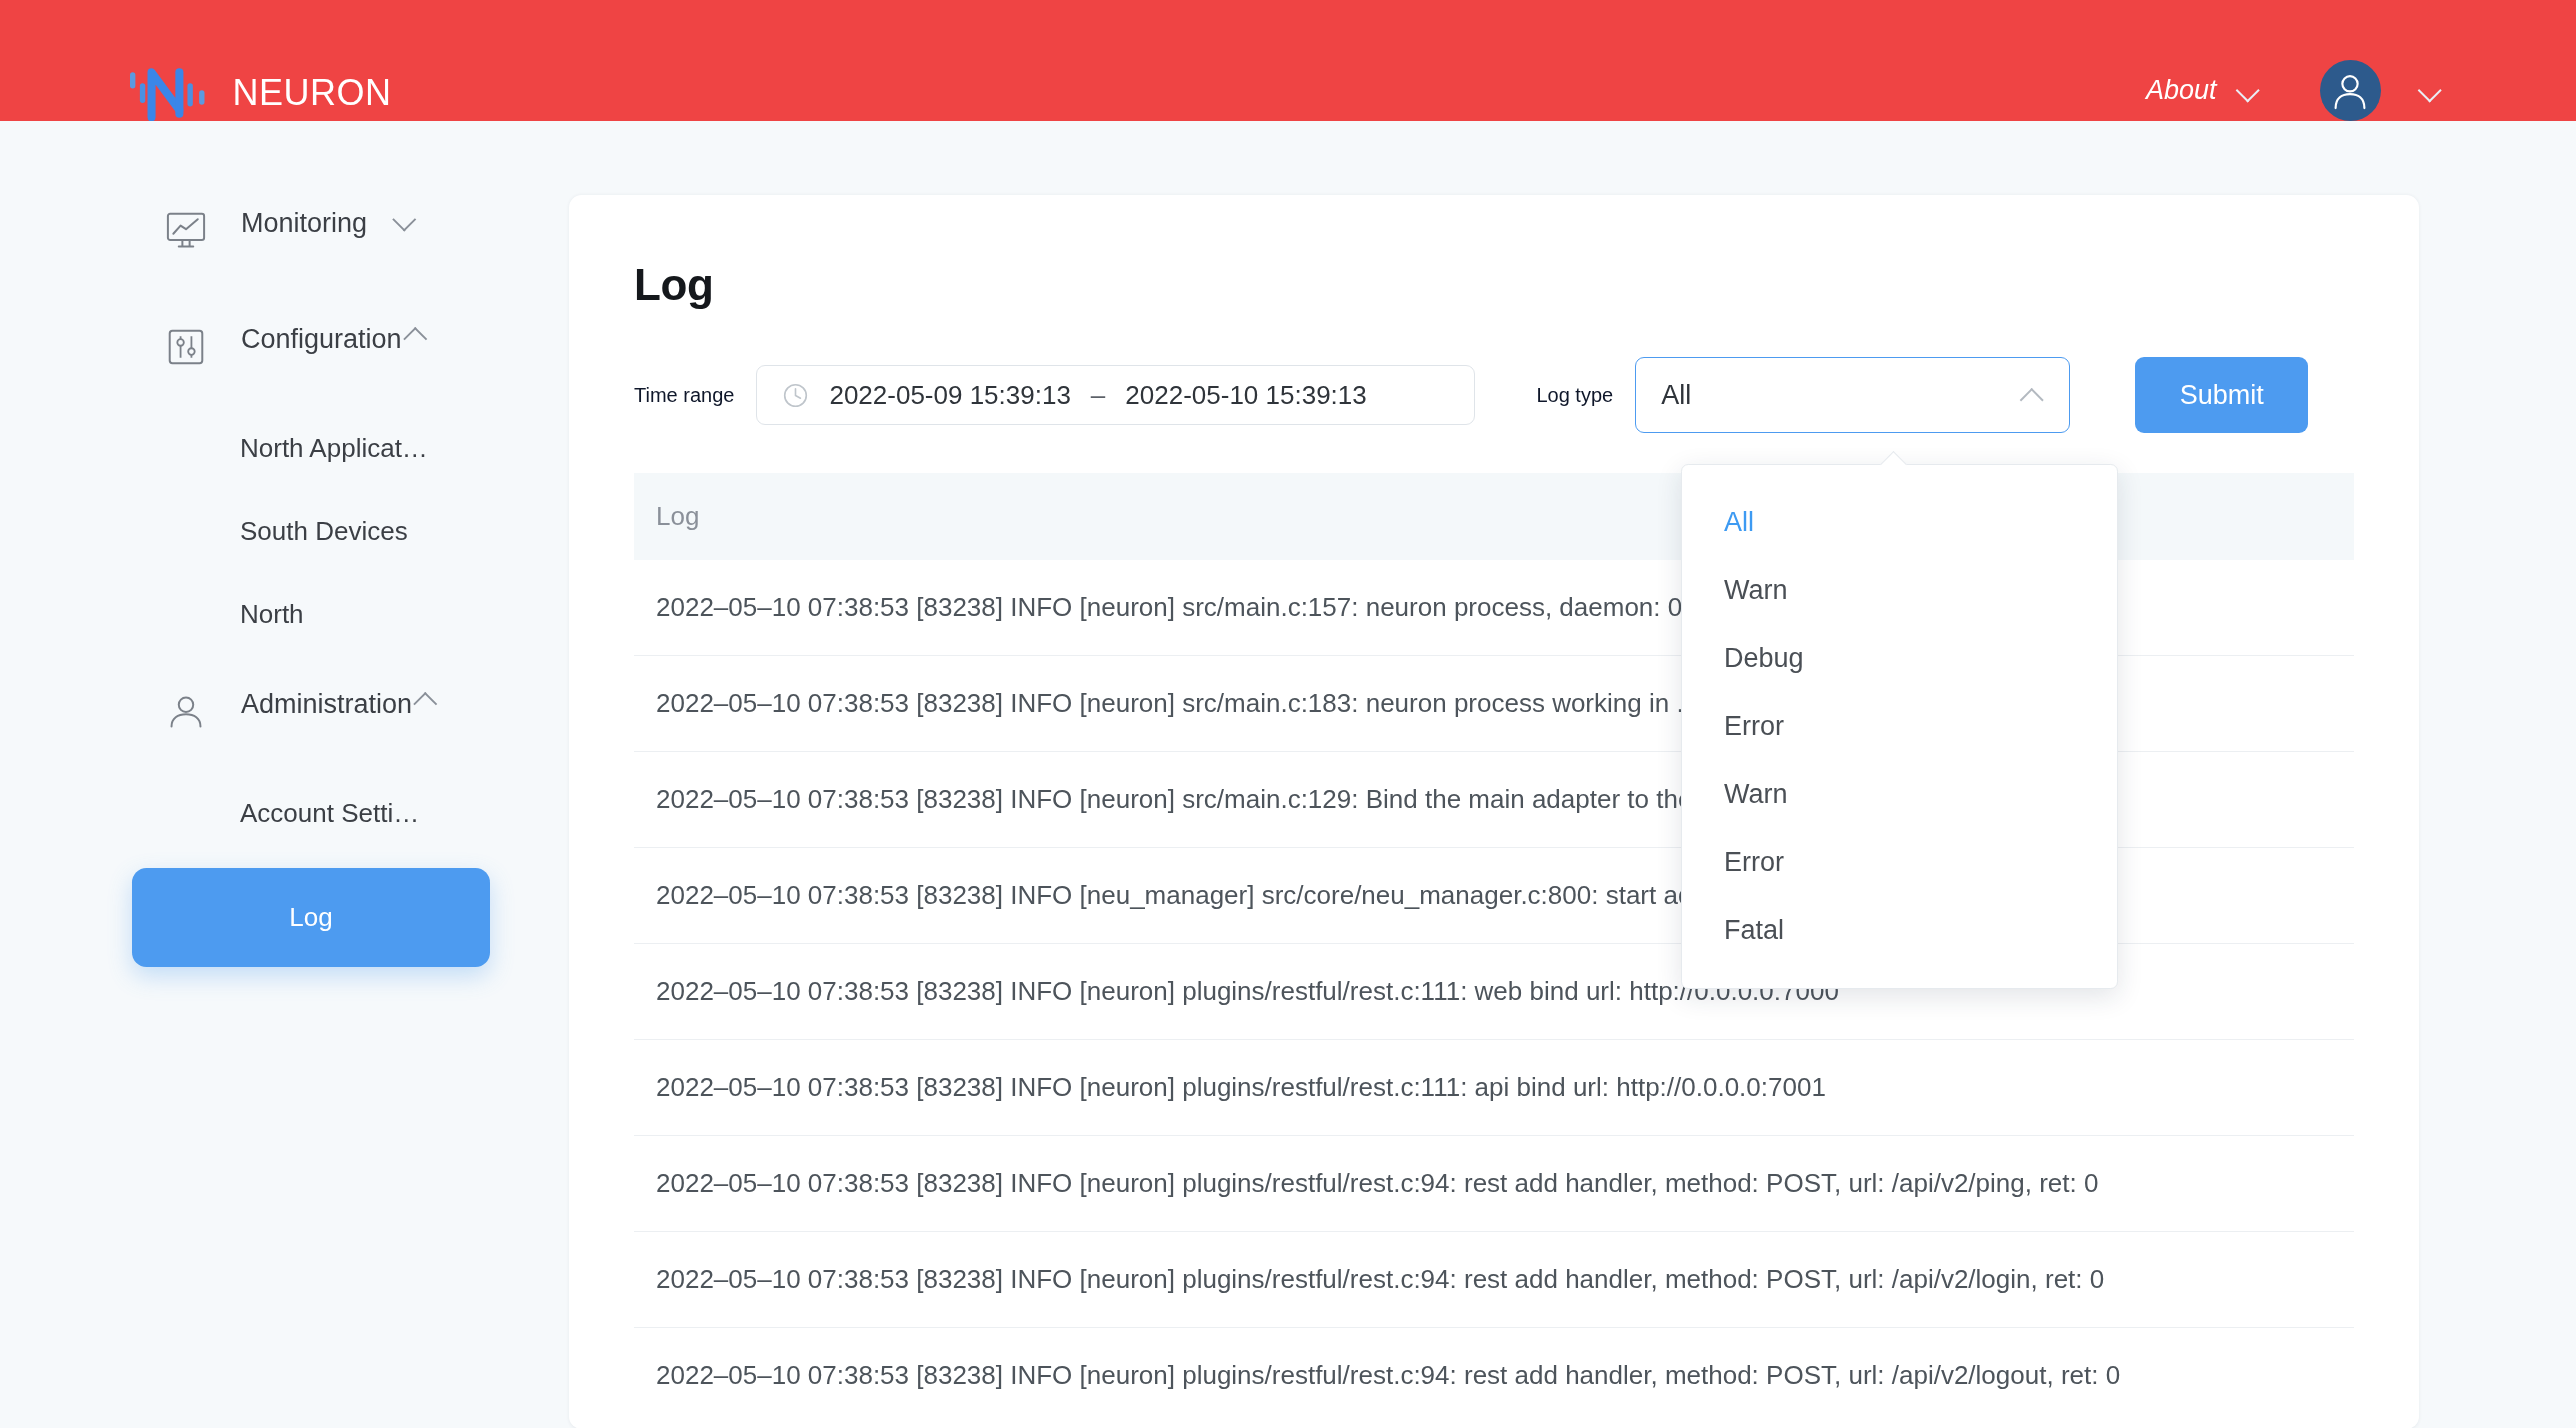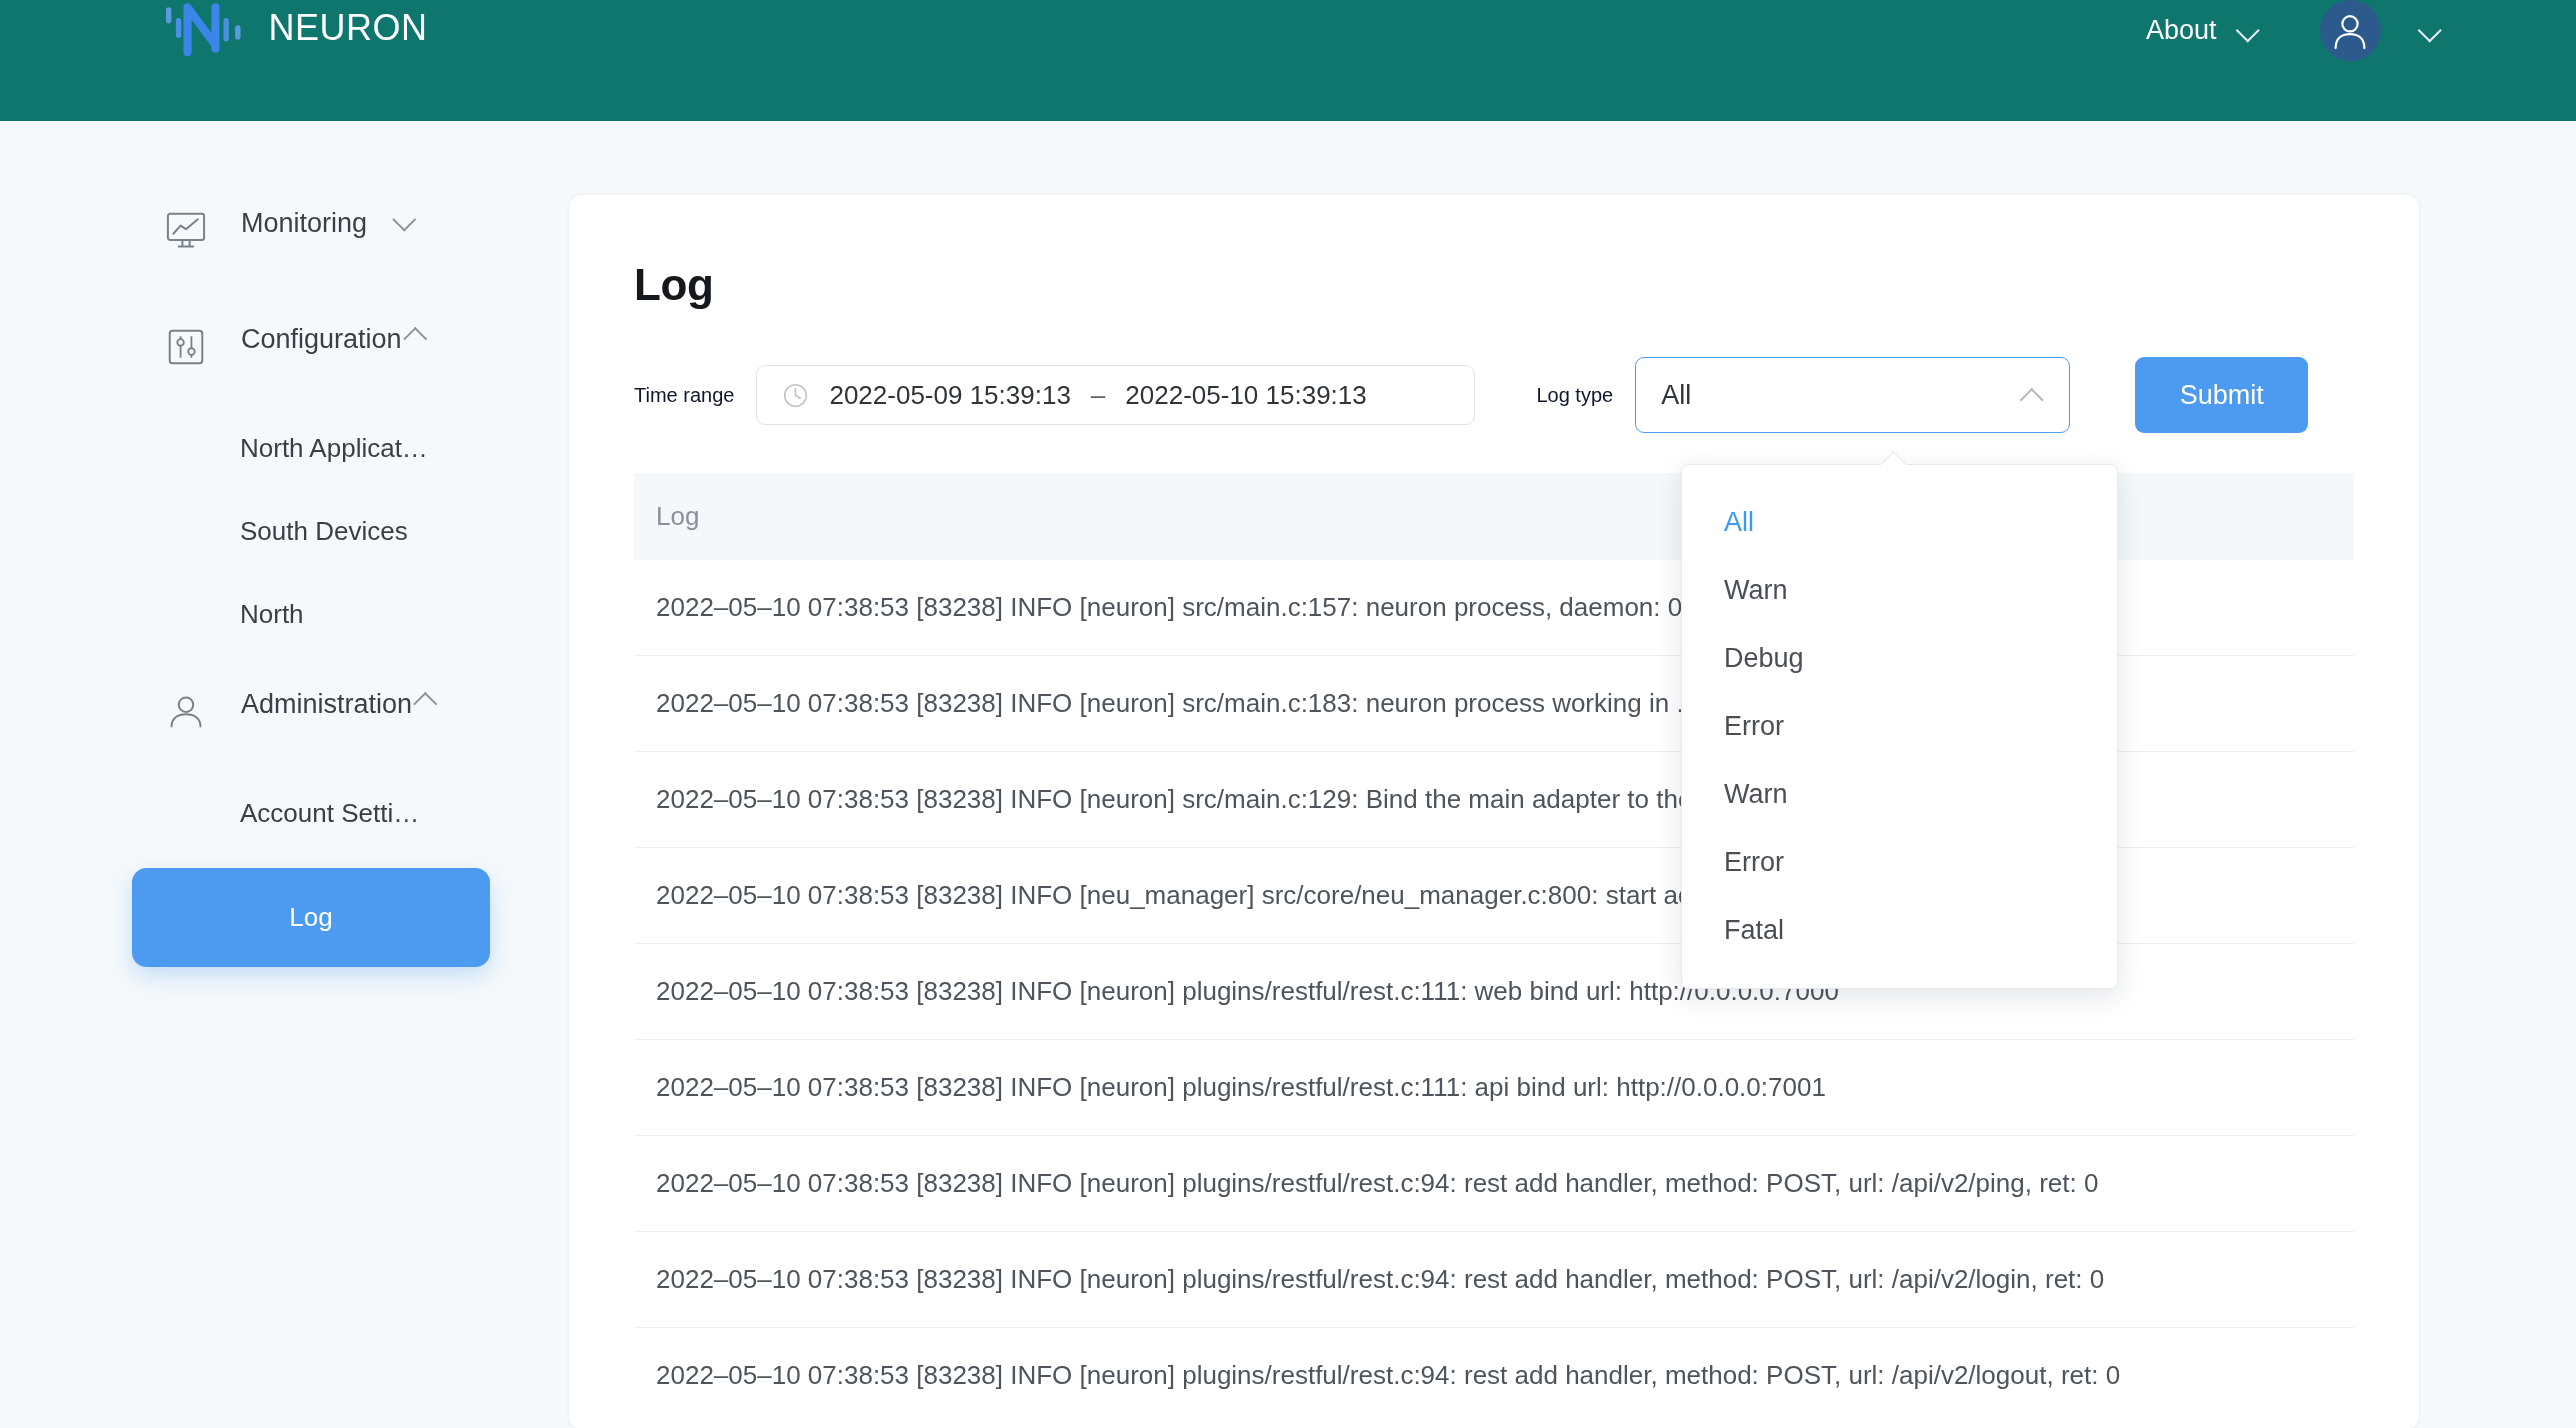--- a/index.html
+++ b/index.html
@@ -12,25 +12,24 @@
     font-family: "Liberation Sans", sans-serif;
     -webkit-font-smoothing: antialiased;
   }
 
   
   .navbar {
     position: absolute;
     top: 0; left: 0;
     width: 2576px;
     height: 121px;
-    background: #0f766e;
-    display: flex;
-    align-items: flex-start;
+    background: #ef4444;
+    display: flex;
+    align-items: flex-end;
     z-index: 50;
-    padding-left: 36px;
   }
   .brand {
     display: flex;
     align-items: center;
     margin-left: 130px;
     gap: 23.5px;
   }
   .brand-logo { width: 79px; height: 56px; display: block; }
   .brand-name {
     color: #ffffff;
@@ -45,20 +44,21 @@
     display: flex;
     align-items: center;
     gap: 0;
   }
   .nav-about {
     display: flex;
     align-items: center;
     gap: 20px;
     cursor: pointer;
     padding: 9px 5.4px;
+    font-style: italic;
   }
   .nav-about-label {
     color: #ffffff;
     font-size: 27px;
     font-weight: 400;
   }
   .chev {
     display: inline-block;
     width: 23.5px; height: 23.5px;
     position: relative;

